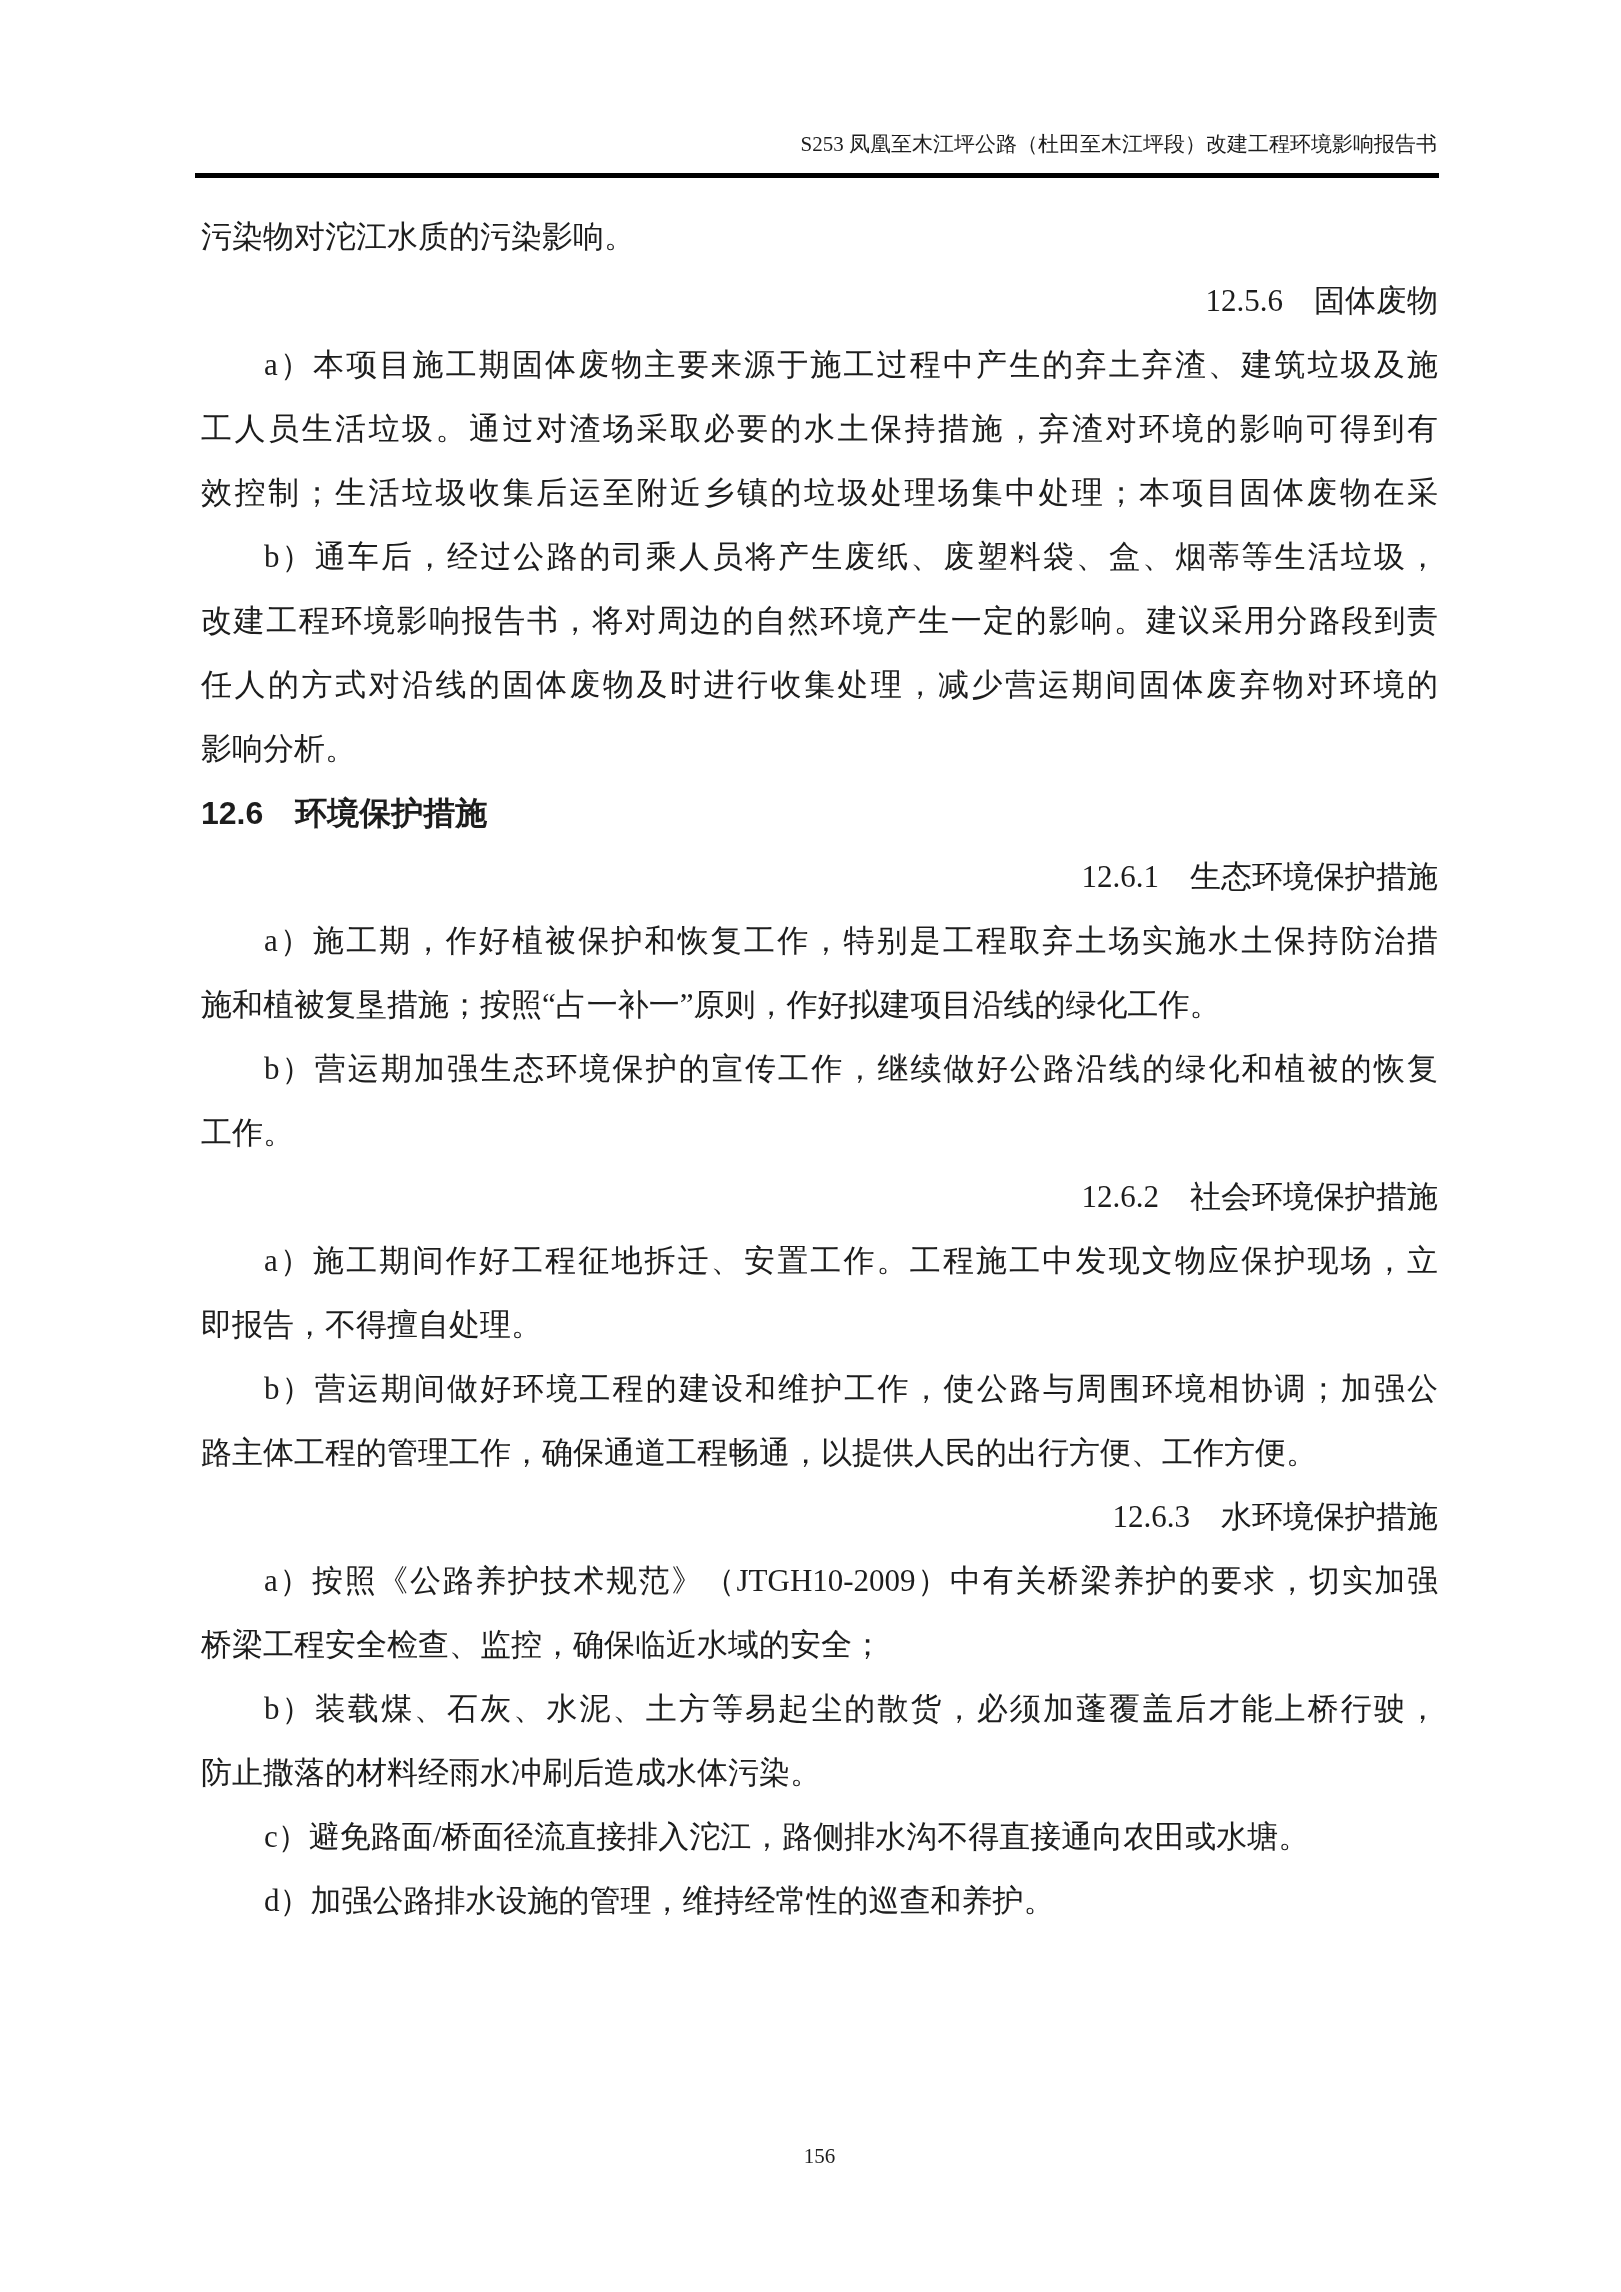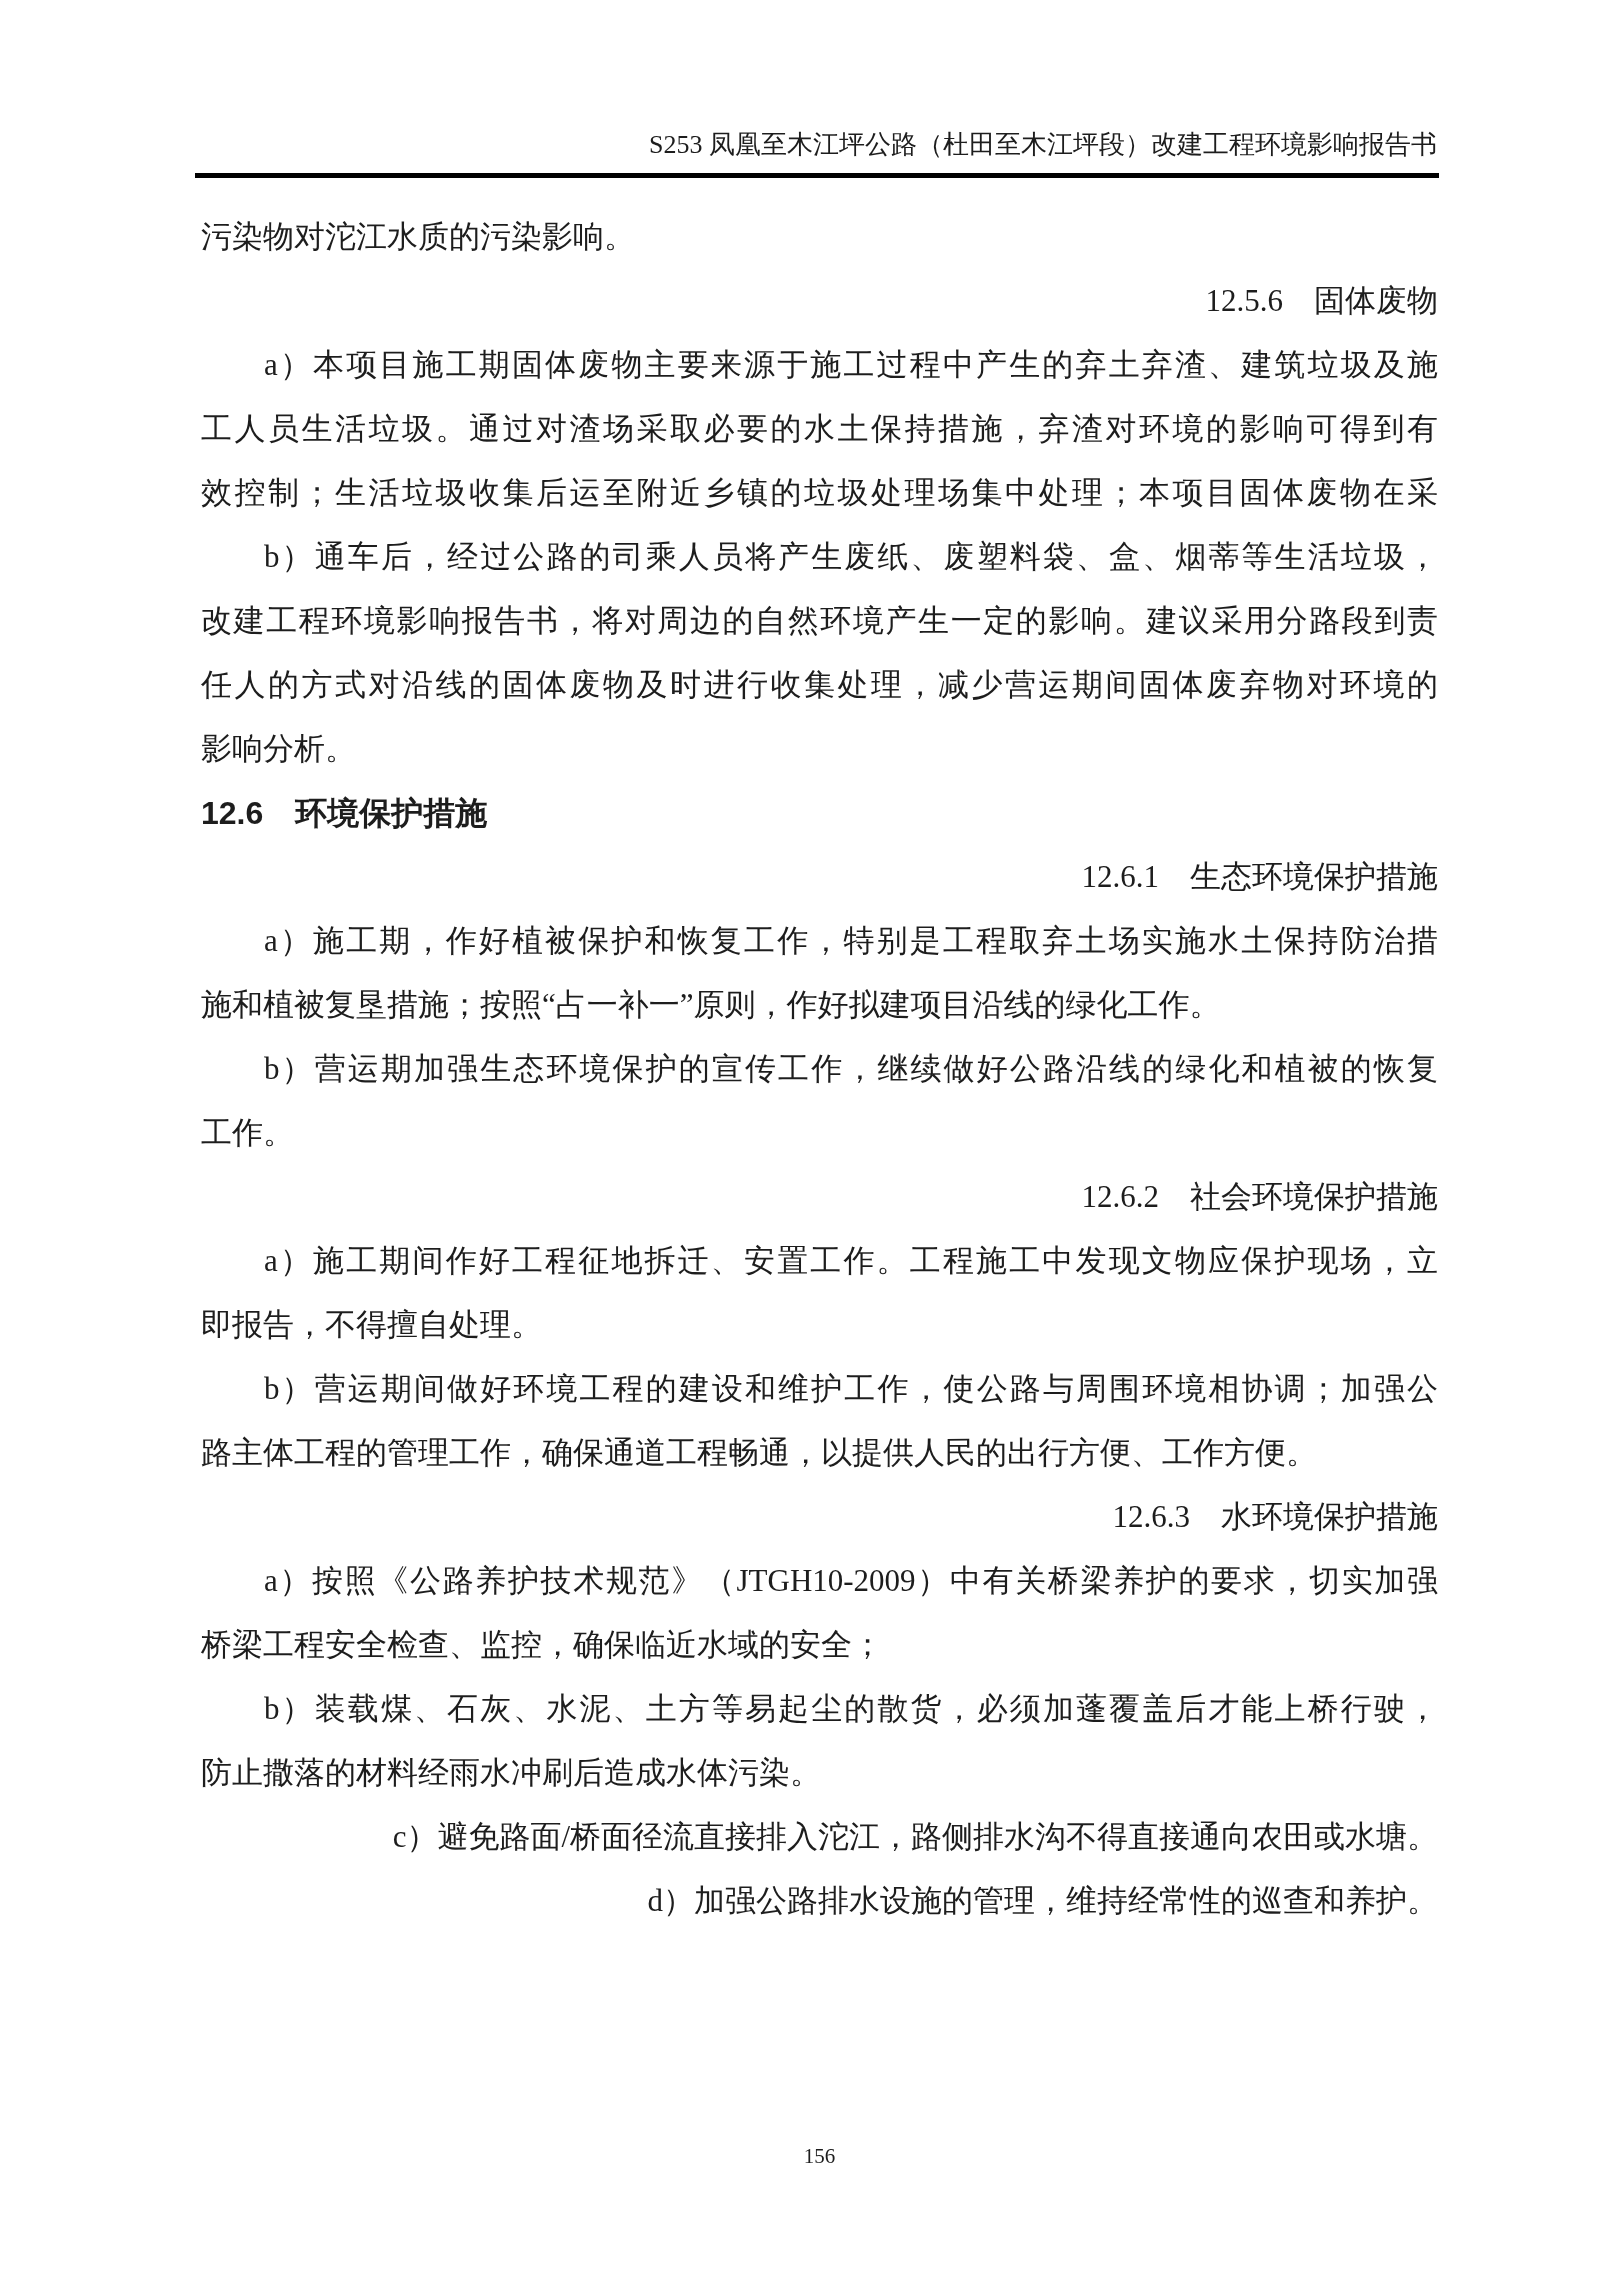--- a/index.html
+++ b/index.html
@@ -16,21 +16,21 @@
     overflow: hidden;
   }
   .page-header {
     position: absolute;
     left: 201px;
     right: 184px;
     top: 123px;
     height: 43px;
     line-height: 43px;
     text-align: right;
-    font-size: 26px;
+    font-size: 21px;
     white-space: nowrap;
   }
   .header-rule {
     position: absolute;
     left: 195px;
     right: 182px;
     top: 173px;
     height: 4.9px;
     background: #000000;
   }
@@ -49,21 +49,20 @@
   }
   
   .just, .pfirst-just {
     text-align: justify;
     text-align-last: justify;
     text-justify: inter-character;
   }
   
   .pfirst, .pfirst-just {
     padding-left: 63px;
-    text-align: right;
   }
   
   .h2 {
     font-family: "Liberation Sans", "DejaVu Sans", sans-serif;
     font-weight: bold;
     font-size: 32px;
   }
   
   .h3 {
     font-size: 31px;

